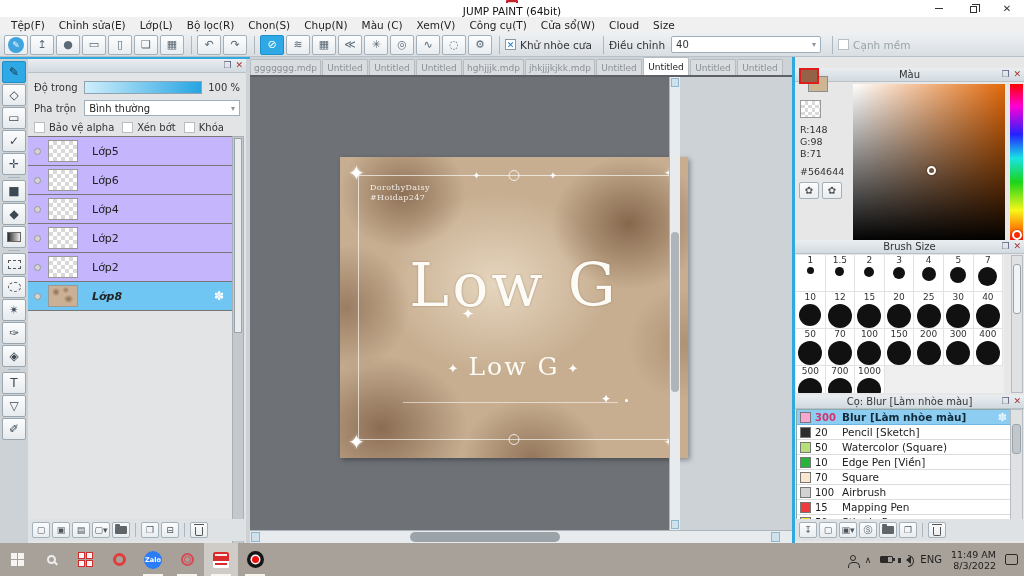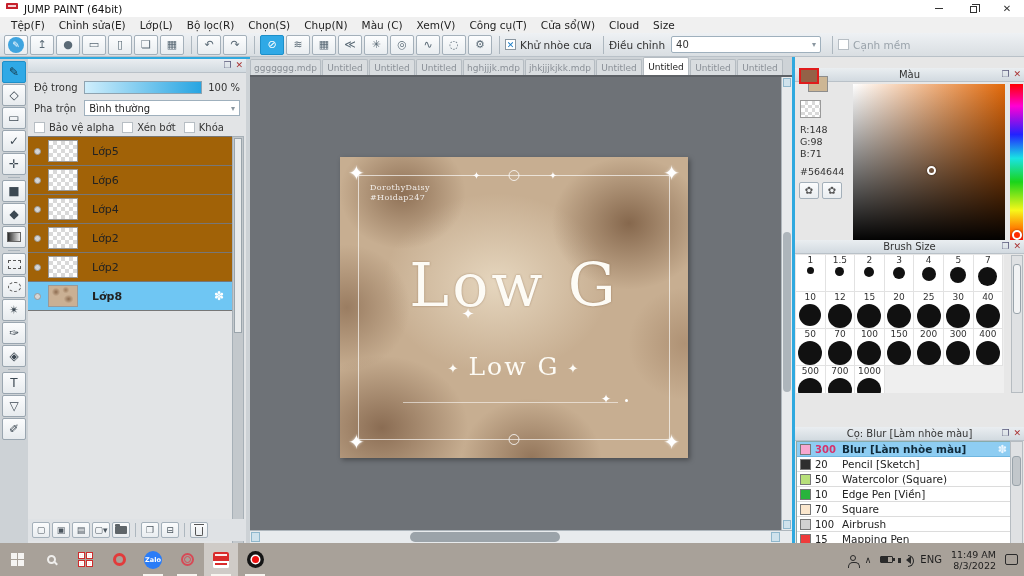--- a/index.html
+++ b/index.html
@@ -1,21 +1,21 @@
 <!DOCTYPE html>
 <html><head>
 <meta charset="utf-8">
 <style>
   html,body{margin:0;padding:0;background:#000;}
   *{box-sizing:border-box;}
   .app{position:relative;width:1024px;height:576px;overflow:hidden;background:#cdd2d6;
        font-family:"DejaVu Sans","Liberation Sans",sans-serif;font-size:11px;color:#222;-webkit-font-smoothing:antialiased;}
 
   
-  .titlebar{position:absolute;left:0;top:0;width:1024px;height:17px;background:#fff;display:flex;align-items:center;}
+  .titlebar{position:absolute;left:0;top:0;width:1024px;height:17px;background:#fff;display:flex;align-items:center;flex-direction:column;}
   .app-logo{width:12px;height:11px;margin:0 6px 0 6px;background:linear-gradient(#c5202c 55%,#fff 55%);border-radius:1px;position:relative;}
   .app-logo::after{content:"";position:absolute;left:2px;top:2px;width:8px;height:2px;background:#fff;opacity:.8;}
   .title-text{font-size:10.5px;color:#111;}
   .win-controls{position:absolute;right:0;top:0;height:17px;display:flex;}
   .wbtn{width:34px;height:17px;display:flex;align-items:center;justify-content:center;color:#333;}
   .min-glyph{width:8px;height:1px;background:#333;}
   .restore-glyph{width:7px;height:7px;border:1px solid #333;position:relative;background:#fff;margin-top:2px;}
   .restore-glyph::before{content:"";position:absolute;left:1px;top:-3px;width:7px;height:7px;border:1px solid #333;border-left:none;border-bottom:none;}
   .close-glyph{font-size:10px;}
 
@@ -58,22 +58,22 @@
   .ptitle{height:14px;background:linear-gradient(#eaeef1,#d2dae0);display:flex;align-items:center;font-size:10px;color:#333;position:relative;border-bottom:1px solid #b9c1c8;}
   .ptitle .pt-text{flex:1;text-align:center;}
   .pt-icons{position:absolute;right:3px;top:1px;display:flex;gap:4px;font-size:9px;}
   .pt-pop{color:#557;}.pt-close{color:#a33;}
   .row-line{display:flex;align-items:center;padding:0 6px;}
   .lbl{font-size:10px;color:#333;white-space:nowrap;}
   .opacity-slider{flex:1;height:13px;margin:0 6px;border:1px solid #8fa3b0;background:linear-gradient(to right,#cfeefc,#27a5e2);}
   .blend-select{flex:1;height:16px;margin-left:8px;background:#fff;border:1px solid #9fb0bd;display:flex;align-items:center;justify-content:space-between;padding:0 4px;font-size:10px;}
   .lchk{display:flex;align-items:center;margin-right:8px;}
   .layer-list{position:absolute;left:0;top:77px;width:204px;background:#fff;border-top:1px solid #777;}
-  .layer-row{height:29px;border-bottom:1px solid #777;display:flex;align-items:center;position:relative;background:#a16207;}
-  .layer-row.sel{background:#6fc6f3;}
+  .layer-row{height:29px;border-bottom:1px solid #777;display:flex;align-items:center;position:relative;background:#c4b5fd;}
+  .layer-row.sel{background:#6fc6f3;font-style:italic;}
   .vis-dot{width:7px;height:7px;border:1px solid #999;border-radius:50%;background:#d5d5d5;margin:0 7px 0 6px;}
   .lthumb{width:30px;height:22px;border:1px solid #999;margin-right:14px;}
   .checker{background:linear-gradient(45deg,#d9d9d9 25%,transparent 25%,transparent 75%,#d9d9d9 75%),
            linear-gradient(45deg,#d9d9d9 25%,#fff 25%,#fff 75%,#d9d9d9 75%);background-size:8px 8px;background-position:0 0,4px 4px;background-color:#fff;}
   .thumb-art{background:radial-gradient(6px 6px at 25% 30%,#8d6c50,transparent 70%),radial-gradient(7px 6px at 70% 65%,#8d6c50,transparent 70%),radial-gradient(5px 5px at 60% 20%,#9b7a5c,transparent 70%),#cab094;}
   .thumb-tan{background:#cdb693;}
   .lname{font-size:11px;color:#222;}
   .layer-row.sel .lname{font-weight:bold;}
   .layer-gear{position:absolute;right:8px;color:#fff;font-size:12px;}
   .llist-scroll{position:absolute;right:2px;top:77px;width:12px;height:434px;background:#c3c8cc;border:1px solid #a7b0b7;}
@@ -81,21 +81,21 @@
   .layer-toolbar{position:absolute;left:0;bottom:2px;width:218px;height:22px;background:#dfe2e5;display:flex;align-items:center;padding-left:4px;gap:2px;}
   .sbtn{width:18px;height:16px;border:1px solid #a4b0ba;border-radius:2px;background:linear-gradient(#fbfcfd,#e9edf0);
         display:flex;align-items:center;justify-content:center;font-size:9px;color:#4a555e;}
   .ssep{width:1px;height:14px;background:#adb7bf;margin:0 3px;}
   .folder-ic{width:12px;height:8px;background:#5f6569;border-radius:1px;position:relative;}
   .folder-ic::before{content:"";position:absolute;top:-2px;left:0;width:5px;height:2px;background:#5f6569;border-radius:1px 1px 0 0;}
   .trash-ic{width:8px;height:9px;border:1px solid #555;border-top:none;border-radius:0 0 2px 2px;position:relative;margin-top:2px;}
   .trash-ic::before{content:"";position:absolute;top:-3px;left:-2px;width:10px;height:1.5px;background:#555;}
 
   
-  .canvas-zone{position:absolute;left:250px;top:57px;width:542px;height:486px;background:#6e7277;}
+  .canvas-zone{position:absolute;left:250px;top:57px;width:430px;height:486px;background:#6e7277;}
   .tabbar{position:absolute;left:0;top:0;width:542px;height:20px;background:#ced3d7;display:flex;align-items:flex-end;border-bottom:2px solid #5d6166;}
   .tab{height:16px;min-width:46px;padding:0 3px;margin-right:1px;background:#d9dde0;border:1px solid #b5bcc2;border-bottom:none;
        border-radius:2px 2px 0 0;font-size:9px;color:#8a9097;display:flex;align-items:center;justify-content:center;white-space:nowrap;overflow:hidden;}
   .tab.active{background:#fff;color:#222;height:18px;}
   .viewport{position:absolute;left:0;top:20px;width:542px;height:453px;overflow:hidden;}
   .hscroll{position:absolute;left:0;bottom:0;width:542px;height:13px;background:#e8ebed;border-top:1px solid #aeb6bc;}
   .hthumb{position:absolute;left:160px;top:1px;width:150px;height:10px;background:#9ba3a9;border-radius:5px;}
   .hs-btn{position:absolute;top:1px;width:9px;height:10px;background:#cfe2ec;border:1px solid #8fb7cc;}
   .vscroll{position:absolute;right:0;top:20px;width:11px;height:453px;background:#e8ebed;border-left:1px solid #aeb6bc;}
   .vthumb{position:absolute;left:1px;top:155px;width:8px;height:160px;background:#adb5bb;border-radius:4px;}
@@ -637,21 +637,21 @@
           <div class="bs-cell">
             <div class="bs-num">1000</div>
             <div class="bs-dot" style="width: 24px; height: 24px;"></div>
           </div>
         </div>
       <div class="bs-scroll">
           <div class="bs-thumb"></div>
         </div>
     </div>
 
-    <div class="rpanel" style="top:338px;height:148px;margin-top:32px;">
+    <div class="rpanel" style="top:338px;height:148px;">
       <div class="ptitle">
         <span class="pt-text">Cọ: Blur [Làm nhòe màu]</span>
         <span class="pt-icons">
           <span class="pt-pop">❐</span>
           <span class="pt-close">✕</span>
         </span>
       </div>
       <div class="brush-list" id="brush-list" style="height:112px;">
           <div class="brush-row sel">
             <span class="b-swatch" style="background: rgb(248, 168, 208);"></span>

